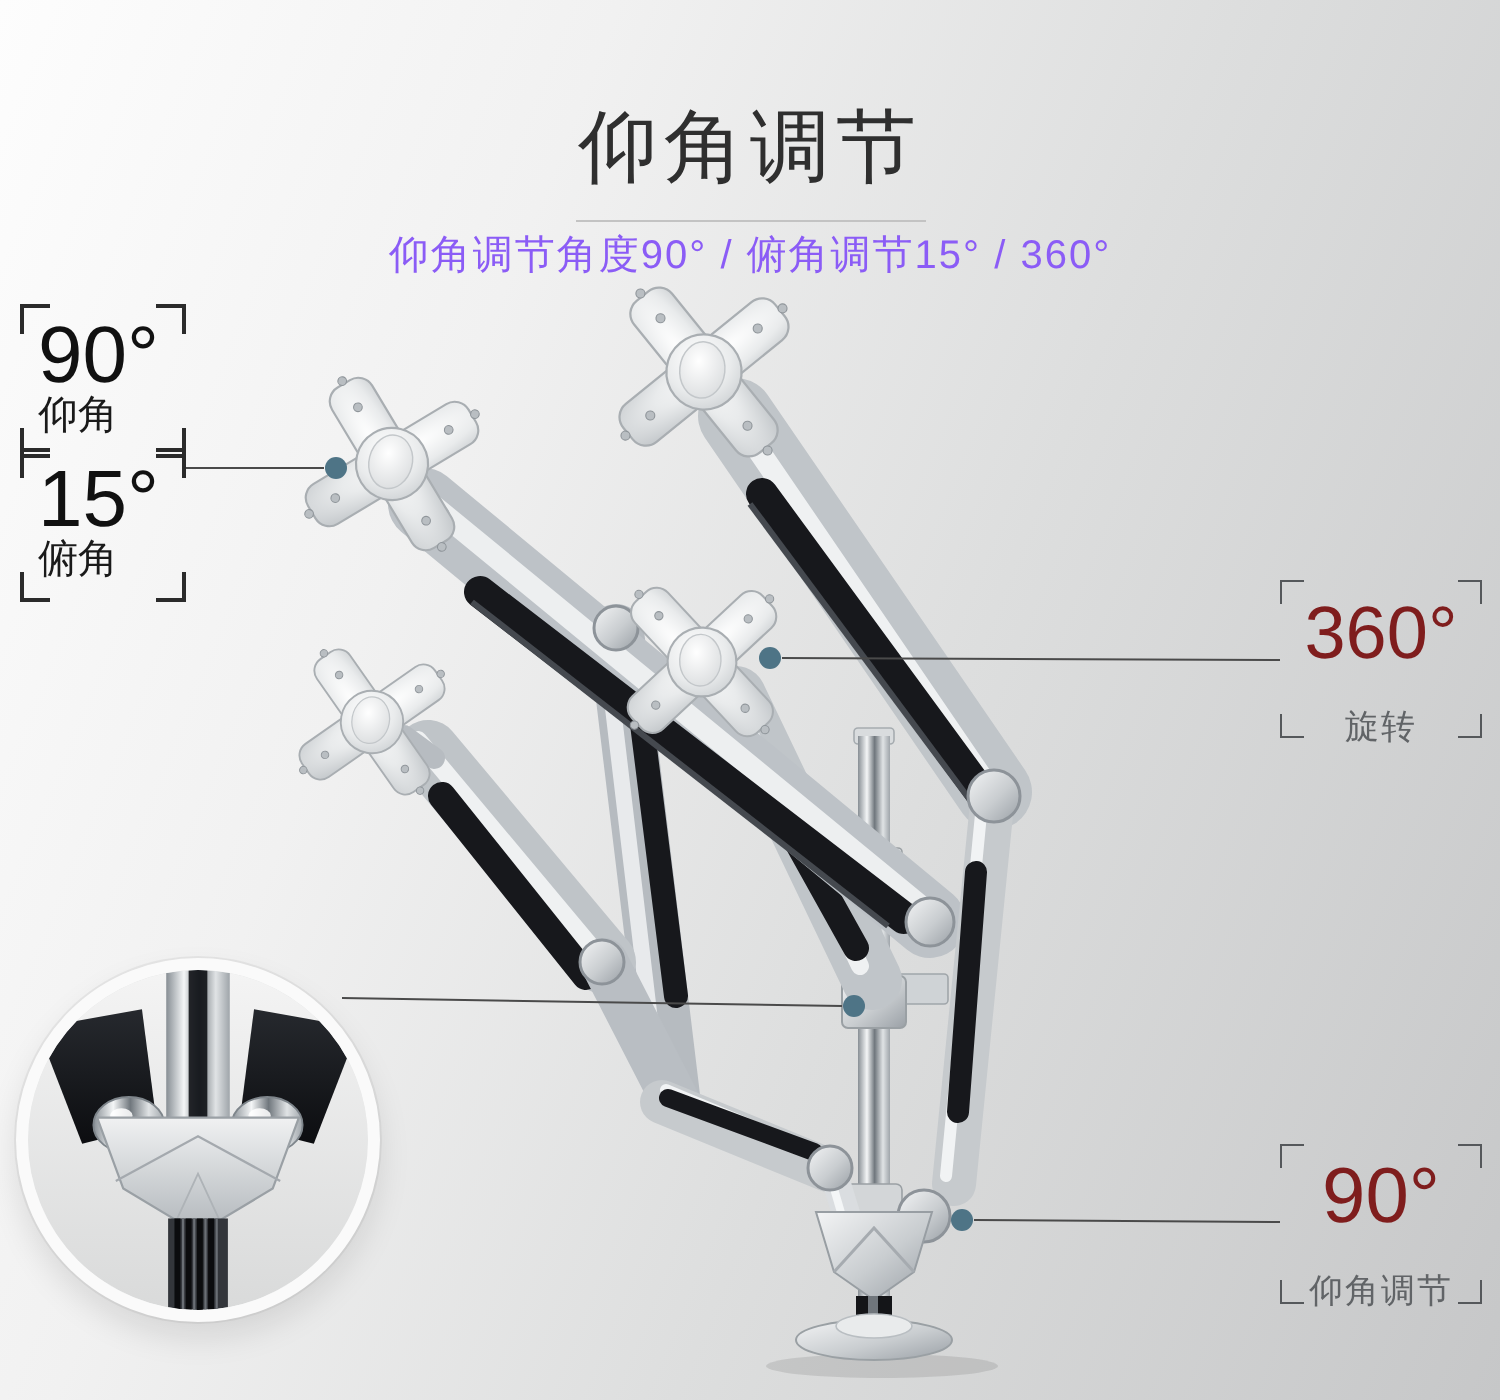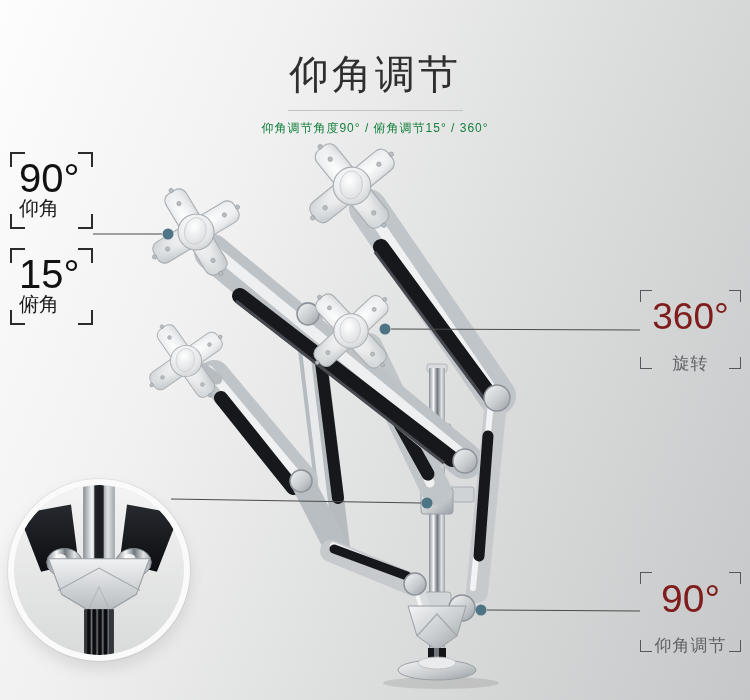--- a/index.html
+++ b/index.html
@@ -11,38 +11,38 @@
   .stage{position:absolute;inset:0;}
 
   
   .hdr{position:absolute;top:0;left:0;width:750px;text-align:center;z-index:5;}
   .title{
     margin:0;padding-top:52px;font-size:40px;line-height:44px;font-weight:500;
     color:#2f2f2f;letter-spacing:3px;
   }
   .divider{position:absolute;top:110px;left:288px;width:175px;height:1px;background:#c3c3c3;}
   .subtitle{
-    margin:0;padding-top:22px;font-size:12px;line-height:20px;color:#15803d;letter-spacing:1px;
+    margin:0;padding-top:22px;font-size:20px;line-height:20px;color:#8b5cf6;letter-spacing:1px;
   }
 
   
   .box{position:absolute;z-index:6;}
   .cb{position:absolute;width:13px;height:13px;border:0 solid #2b2b2b;}
   .cb.tl{top:0;left:0;border-top-width:2px;border-left-width:2px;}
   .cb.tr{top:0;right:0;border-top-width:2px;border-right-width:2px;}
   .cb.bl{bottom:0;left:0;border-bottom-width:2px;border-left-width:2px;}
   .cb.br{bottom:0;right:0;border-bottom-width:2px;border-right-width:2px;}
   .box.light .cb{border-color:#55585b;width:11px;height:11px;}
   .box.light .cb.tl{border-top-width:1.5px;border-left-width:1.5px;}
   .box.light .cb.tr{border-top-width:1.5px;border-right-width:1.5px;}
   .box.light .cb.bl{border-bottom-width:1.5px;border-left-width:1.5px;}
   .box.light .cb.br{border-bottom-width:1.5px;border-right-width:1.5px;}
 
   .box-l1{left:10px;top:152px;width:83px;height:77px;}
-  .box-l2{left:10px;top:248px;width:83px;height:77px;}
+  .box-l2{left:10px;top:224px;width:83px;height:77px;}
   .box .val-dark{
     margin:4px 0 0 9px;font-size:40px;line-height:44px;font-weight:500;color:#111;
   }
   .box .lab-dark{margin:-2px 0 0 9px;font-size:20px;line-height:20px;color:#1a1a1a;}
 
   .box-r1{left:640px;top:290px;width:101px;height:79px;text-align:center;}
   .box-r2{left:640px;top:572px;width:101px;height:80px;text-align:center;}
   .box .val-light{margin-top:6px;font-size:37px;line-height:42px;font-weight:300;color:#7f1d1d;}
   .box-r2 .val-light{font-size:39px;}
   .box .lab-light{margin-top:16px;font-size:17px;line-height:20px;color:#616467;letter-spacing:1px;}

